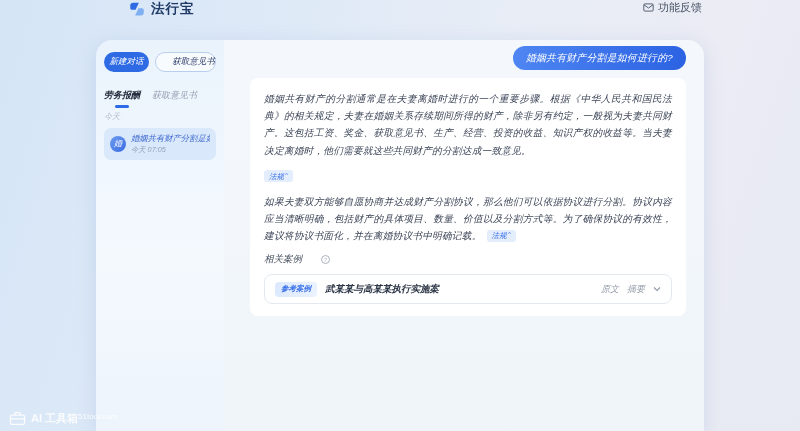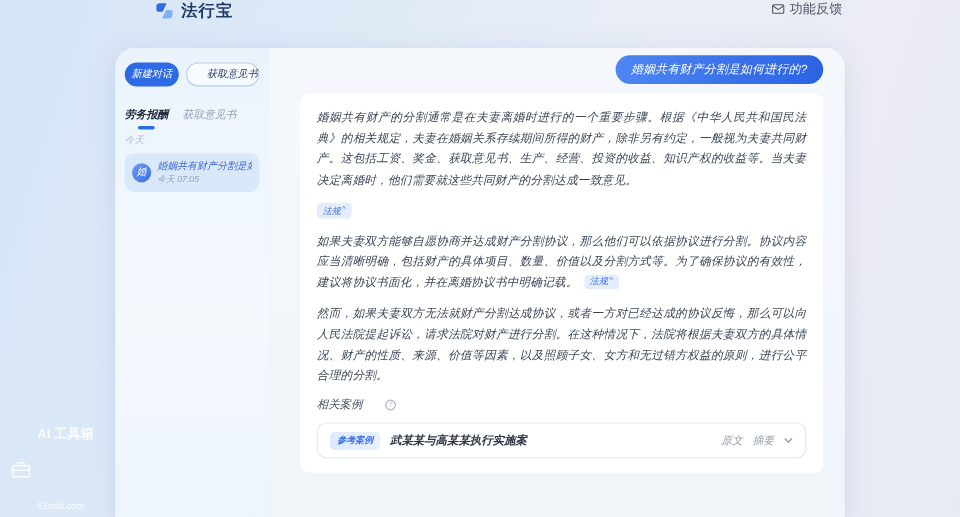--- a/index.html
+++ b/index.html
@@ -70,21 +70,21 @@
   .case-badge { background:linear-gradient(90deg,#dce9fd,#eaf2fe); color:#3d73e8;
     font-size:7.5px; font-weight:600; padding:2.5px 6px; border-radius:4px; white-space:nowrap; cursor:pointer; }
   .case-name { flex:1; font-size:9.5px; font-weight:700; color:#2e3747;
     white-space:nowrap; overflow:hidden; text-overflow:ellipsis; }
   .case-links { display:flex; align-items:center; gap:8px; font-size:9px; color:#959daa; }
   .case-link { cursor:pointer; }
 
   
   .watermark { position:absolute; left:9px; bottom:5px; display:flex; align-items:center; gap:5px;
     color:rgba(255,255,255,.85); }
-  .wm-lines { display:flex; flex-direction:column; line-height:1.15;gap:48px; }
+  .wm-lines { display:flex; flex-direction:row; line-height:1.15; }
   .wm-line1 { font-size:11px; font-weight:700; }
   .wm-line2 { font-size:8px; }
 </style>
 </head>
 <body>
 
 <div class="topbar">
   <div class="logo">
     <span style="display:flex;">
       <svg width="18" height="18" viewBox="0 0 24 24">
@@ -135,21 +135,20 @@
   <main class="chat">
     <div class="bubble-row">
       <div class="user-bubble">婚姻共有财产分割是如何进行的?</div>
     </div>
 
     <div class="answer-card">
       <div>
           <p class="ans-p">婚姻共有财产的分割通常是在夫妻离婚时进行的一个重要步骤。根据《中华人民共和国民法典》的相关规定，夫妻在婚姻关系存续期间所得的财产，除非另有约定，一般视为夫妻共同财产。这包括工资、奖金、获取意见书、生产、经营、投资的收益、知识产权的收益等。当夫妻决定离婚时，他们需要就这些共同财产的分割达成一致意见。</p>
           <div class="badge-line"><span class="law-badge"><span>法规</span><span class="badge-sup">^</span></span></div>
           <p class="ans-p">如果夫妻双方能够自愿协商并达成财产分割协议，那么他们可以依据协议进行分割。协议内容应当清晰明确，包括财产的具体项目、数量、价值以及分割方式等。为了确保协议的有效性，建议将协议书面化，并在离婚协议书中明确记载。<span class="law-badge"><span>法规</span><span class="badge-sup">^</span></span></p>
-          <p class="ans-p">然而，如果夫妻双方无法就财产分割达成协议，或者一方对已经达成的协议反悔，那么可以向人民法院提起诉讼，请求法院对财产进行分割。在这种情况下，法院将根据夫妻双方的具体情况、财产的性质、来源、价值等因素，以及照顾子女、女方和无过错方权益的原则，进行公平合理的分割。</p>
         </div>
 
       <div class="related-header">
         <span>相关案例</span>
         <span class="info-icon">?</span>
       </div>
 
       <div class="case-card">
         <span class="case-badge">参考案例</span>
         <span class="case-name">武某某与高某某执行实施案</span>

